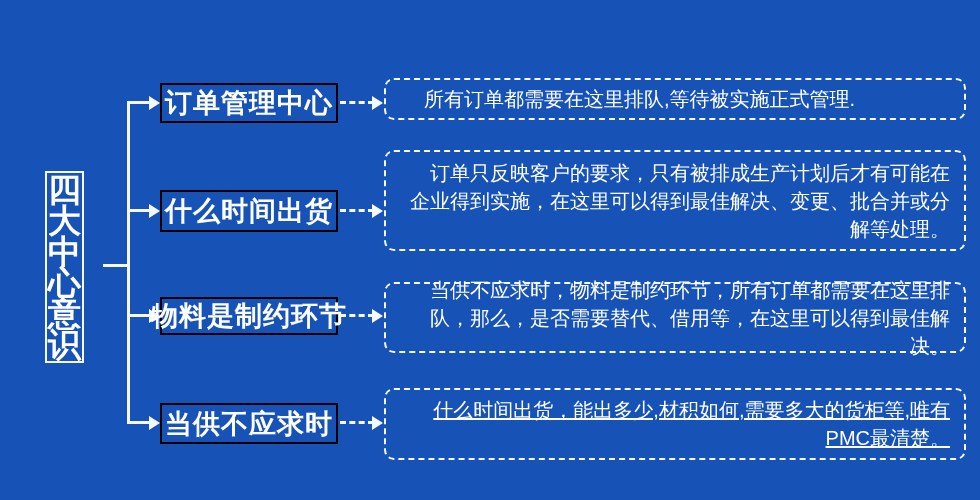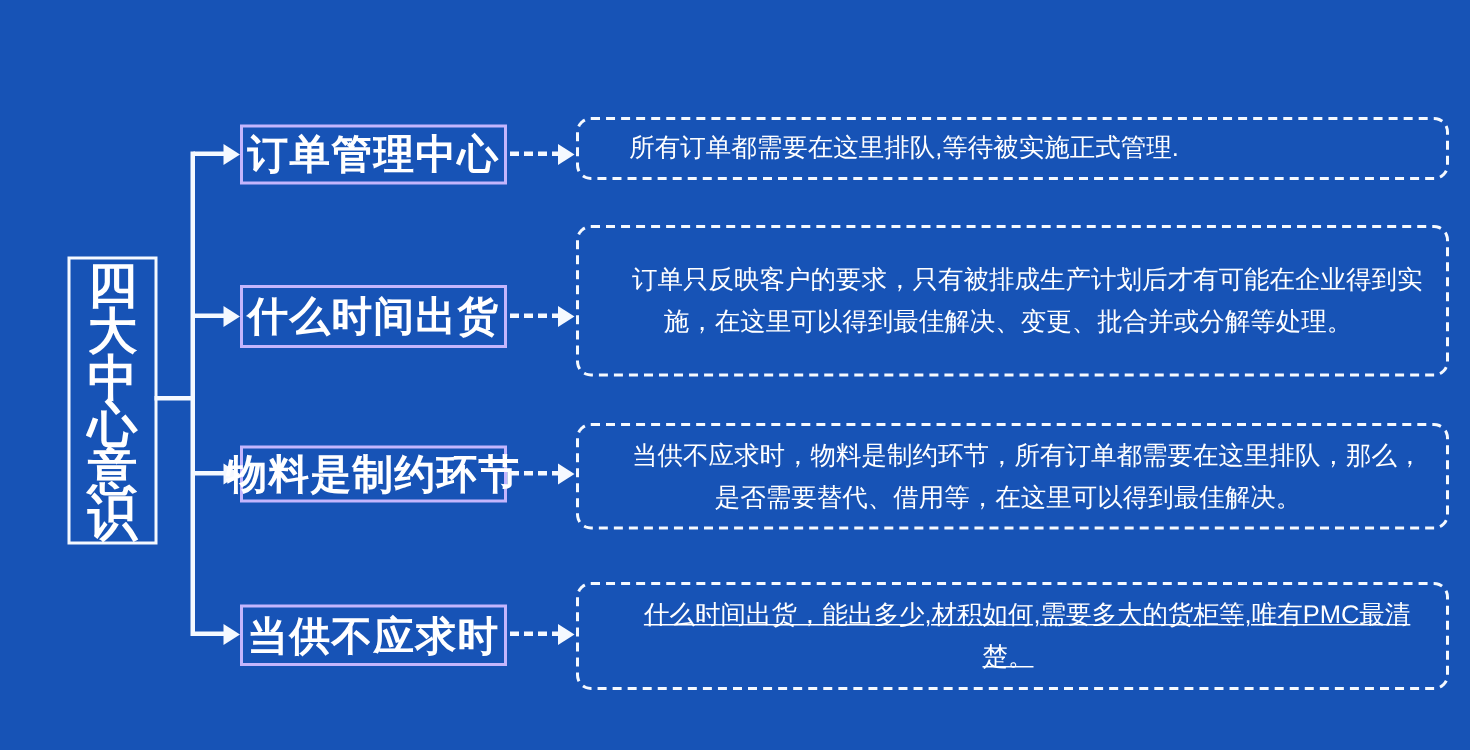--- a/index.html
+++ b/index.html
@@ -9,21 +9,21 @@
   }
   .canvas{
     position:relative;
     width:980px;height:500px;
     background:#1753b6;
     overflow:hidden;
     color:#ffffff;
   }
   
   .title-box{
-    position:absolute;left:45px;top:171px;width:60px;height:192px;
+    position:absolute;left:45px;top:171px;width:39px;height:192px;
     border:2px solid #f5f9ff;box-sizing:border-box;
     display:flex;align-items:center;justify-content:center;
   }
   .title-box span{
     display:block;width:40px;
     font-size:33px;line-height:31px;font-weight:600;
     word-break:break-all;text-align:center;letter-spacing:0;
   }
   
   .line{position:absolute;background:#f5f9ff;}
@@ -40,38 +40,38 @@
   .ah1{left:149px;top:96px;} .ah2{left:149px;top:204px;}
   .ah3{left:149px;top:309px;} .ah4{left:149px;top:416px;}
   .ad1{left:372px;top:96px;} .ad2{left:372px;top:204px;}
   .ad3{left:372px;top:309px;} .ad4{left:372px;top:416px;}
   
   .dash-line{position:absolute;left:340px;width:34px;height:0;border-top:3px dashed #f5f9ff;}
   .d1{top:101px;} .d2{top:209px;} .d3{top:314px;} .d4{top:421px;}
   
   .node-box{
     position:absolute;left:160px;width:178px;
-    border:2px solid #c4b5fd;box-sizing:border-box;
+    border:2px solid #000000;box-sizing:border-box;
     display:flex;align-items:center;justify-content:center;
     font-size:27px;font-weight:700;letter-spacing:1px;white-space:nowrap;
   }
   .nb1{top:83px;height:40px;}
   .nb2{top:190px;height:42px;}
   .nb3{top:297px;height:38px;}
   .nb4{top:403px;height:41px;}
   
   .desc-box{
     position:absolute;left:384px;width:582px;
     border:2px dashed #f5f9ff;border-radius:10px;box-sizing:border-box;
     display:flex;align-items:center;
   }
   .desc-box p{
     margin:0;padding:0 14px 0 8px;
-    font-size:17px;line-height:28px;font-weight:500;
-    text-indent:1.5em;text-align:center;
+    font-size:20px;line-height:28px;font-weight:500;
+    text-indent:1.5em;text-align:right;
   }
   .db1{top:78px;height:42px;}
   .db2{top:150px;height:101px;}
   .db3{top:282px;height:71px;}
   .db4{top:388px;height:72px;text-decoration:underline;}
 </style>
 </head>
 <body>
 
 <div class="canvas">

